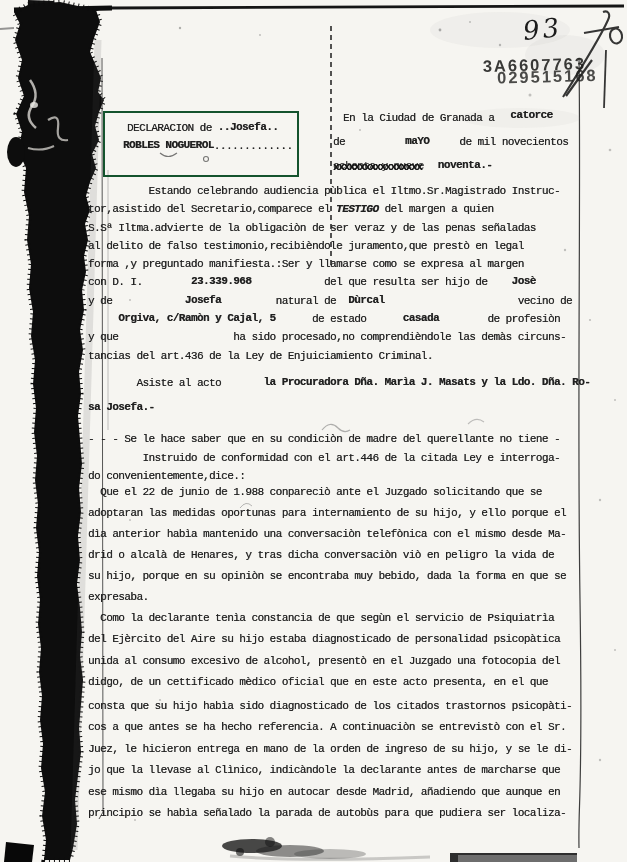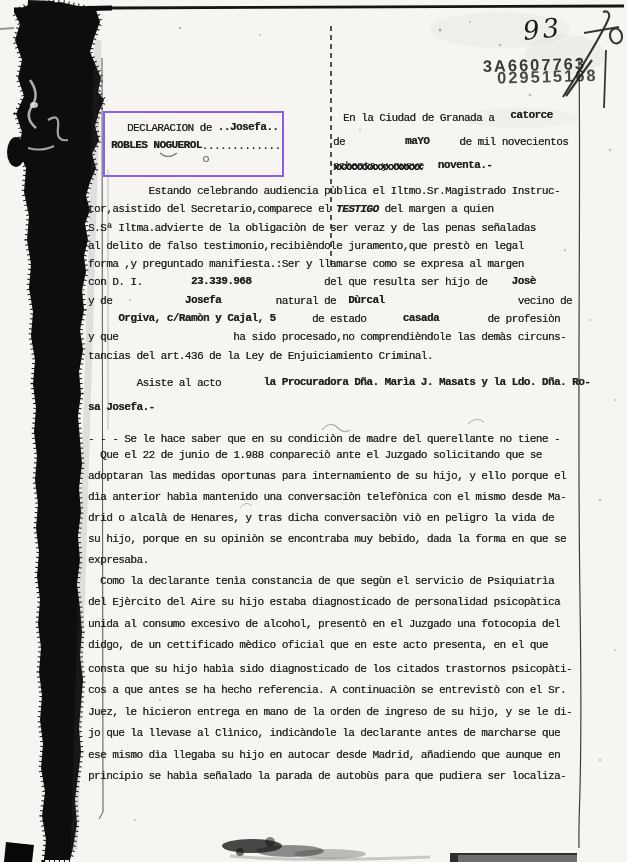--- a/index.html
+++ b/index.html
@@ -22,24 +22,24 @@
   
   .g0 .tline{line-height:18.3px;}
   .g1{margin-top:6px;}  .g1 .tline{line-height:25px;}
   .g2{margin-top:8px;}  .g2 .tline{line-height:20px;}
   .g3{margin-top:0px;}  .g3 .tline{line-height:18.5px;}
   .g4{margin-top:-4px;} .g4 .tline{line-height:21px;}
   .g5{margin-top:0px;}  .g5 .tline{line-height:21.5px;}
   .g6{margin-top:2px;}  .g6 .tline{line-height:21.5px;}
   #body-lines{left:88px;top:182px;width:500px;}
   
-  #margin-box{left:103px;top:111px;width:181px;height:66px;
-    border:2px solid #8b5cf6;box-sizing:border-box;padding-top:9px;}
+  #margin-box{left:103px;top:111px;width:196px;height:66px;
+    border:2px solid #14532d;box-sizing:border-box;padding-top:9px;}
   #margin-box .mb1{padding-left:22px;}
-  #margin-box .mb2{padding-left:6px;margin-top:6px;}
+  #margin-box .mb2{padding-left:18px;margin-top:6px;}
   
   #date-block{left:333px;top:112px;width:262px;}
   #date-block .dl{height:24px;}
   #date-block .raised{position:relative;top:-3px;}
   .struckwrap{position:relative;display:inline-block;}
   .struckwrap .overlay{position:absolute;left:0;top:0.5px;letter-spacing:-1.4px;
     font-weight:700;color:#141414;}
   .struckwrap .base{opacity:.85;}
   
   .stamp-txt{font-family:"Liberation Sans",sans-serif;font-weight:700;
@@ -140,20 +140,24 @@
         <div class="tline"><span>y que                   ha sido procesado,no comprendièndole las demàs circuns-</span></div>
         <div class="tline"><span>tancias del art.436 de la Ley de Enjuiciamiento Criminal.</span></div>
       </div>
       <div class="g1">
         <div class="tline"><span>        Asiste al acto       </span><span class="f">la Procuradora Dña. Marìa J. Masats y la Ldo. Dña. Ro-</span></div>
         <div class="tline"><span class="f">sa Josefa.-</span></div>
       </div>
       <div class="g2">
         <div class="tline"><span>- - - Se le hace saber que en su condiciòn de madre del querellante no tiene -</span></div>
       </div>
+      <div class="g3">
+        <div class="tline"><span>         Instruido de conformidad con el art.446 de la citada Ley e interroga-</span></div>
+        <div class="tline"><span>do convenientemente,dice.:</span></div>
+      </div>
       <div class="g4">
         <div class="tline"><span>  Que el 22 de junio de 1.988 conpareciò ante el Juzgado solicitando que se</span></div>
         <div class="tline"><span>adoptaran las medidas oportunas para internamiento de su hijo, y ello porque el</span></div>
         <div class="tline"><span>dìa anterior habìa mantenido una conversaciòn telefònica con el mismo desde Ma-</span></div>
         <div class="tline"><span>drid o alcalà de Henares, y tras dicha conversaciòn viò en peligro la vida de</span></div>
         <div class="tline"><span>su hijo, porque en su opiniòn se encontraba muy bebido, dada la forma en que se</span></div>
         <div class="tline"><span>expresaba.</span></div>
       </div>
       <div class="g5">
         <div class="tline"><span>  Como la declarante tenìa constancia de que segùn el servicio de Psiquiatrìa</span></div>

